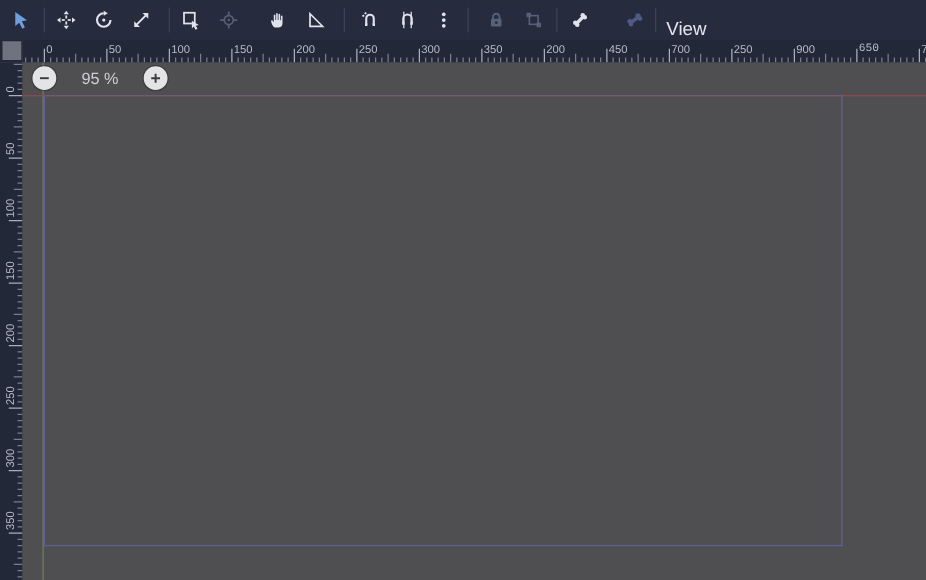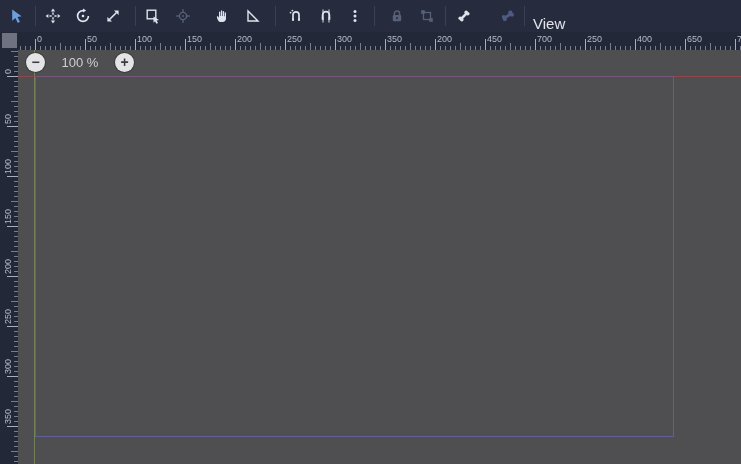--- a/index.html
+++ b/index.html
@@ -363,32 +363,32 @@
       <div class="t-tick" style="left: 572px;"></div>
       <div class="t-tick" style="left: 577px;"></div>
       <div class="t-tick" style="left: 582px;"></div>
       <div class="t-tick" style="left: 587px;"></div>
       <div class="t-tick mid" style="left: 592px;"></div>
       <div class="t-tick" style="left: 597px;"></div>
       <div class="t-tick" style="left: 602px;"></div>
       <div class="t-tick" style="left: 607px;"></div>
       <div class="t-tick" style="left: 612px;"></div>
       <div class="t-tick major" style="left: 617px;"></div>
-      <div class="t-label" style="left: 619px;">400</div>
+      <div class="t-label" style="left: 619px;">900</div>
       <div class="t-tick" style="left: 622px;"></div>
       <div class="t-tick" style="left: 627px;"></div>
       <div class="t-tick" style="left: 632px;"></div>
       <div class="t-tick" style="left: 637px;"></div>
       <div class="t-tick mid" style="left: 642px;"></div>
       <div class="t-tick" style="left: 647px;"></div>
       <div class="t-tick" style="left: 652px;"></div>
       <div class="t-tick" style="left: 657px;"></div>
       <div class="t-tick" style="left: 662px;"></div>
       <div class="t-tick major" style="left: 667px;"></div>
-      <div class="t-label" style="left: 669px;">650</div>
+      <div class="t-label" style="left: 669px; font-family: Liberation Mono, monospace;">650</div>
       <div class="t-tick" style="left: 672px;"></div>
       <div class="t-tick" style="left: 677px;"></div>
       <div class="t-tick" style="left: 682px;"></div>
       <div class="t-tick" style="left: 687px;"></div>
       <div class="t-tick mid" style="left: 692px;"></div>
       <div class="t-tick" style="left: 697px;"></div>
       <div class="t-tick" style="left: 702px;"></div>
       <div class="t-tick" style="left: 707px;"></div>
       <div class="t-tick" style="left: 712px;"></div>
       <div class="t-tick major" style="left: 717px;"></div>
@@ -488,17 +488,17 @@
       <div class="l-tick" style="top: 406px;"></div>
       <div class="l-tick" style="top: 411px;"></div>
     </div>
 
   <div class="canvas">
     <div class="axis-y" id="axis-y" style="background: rgb(110, 129, 87);"></div>
     <div class="axis-x" id="axis-x" style="background: rgb(143, 71, 75);"></div>
     <div class="vp-rect"></div>
 
     <div class="zoom-btn zoom-out">−</div>
-    <div class="zoom-level">100 %</div>
+    <div class="zoom-level">95 %</div>
     <div class="zoom-btn zoom-in">+</div>
   </div>
 
 </div>
 
 </body></html>

